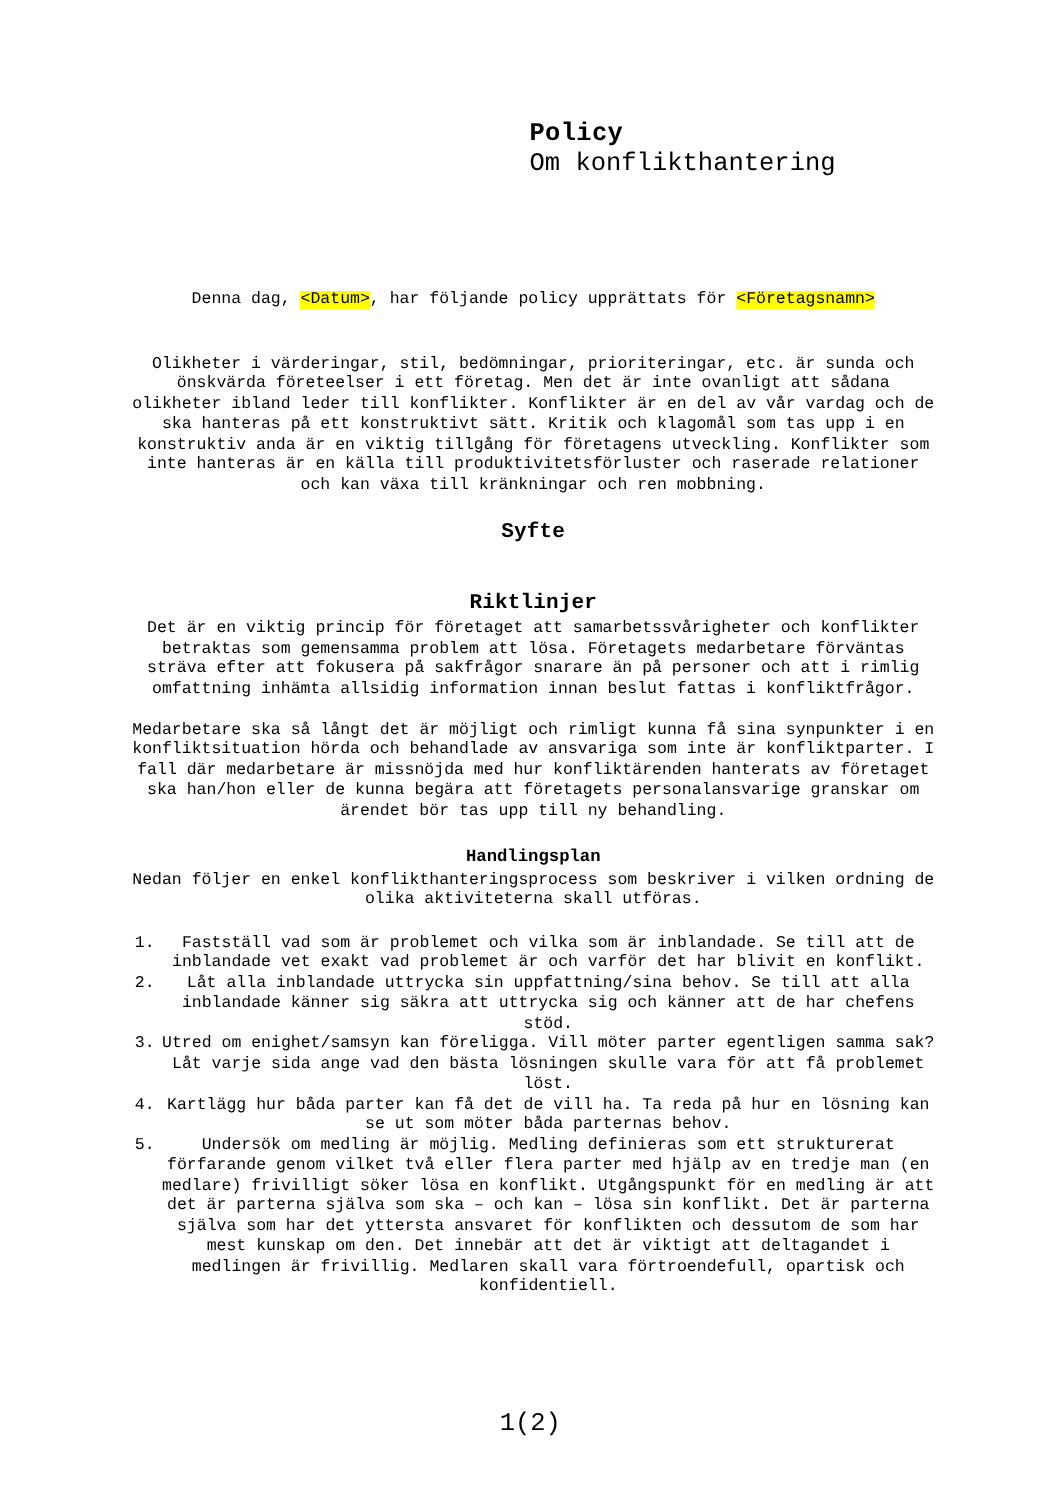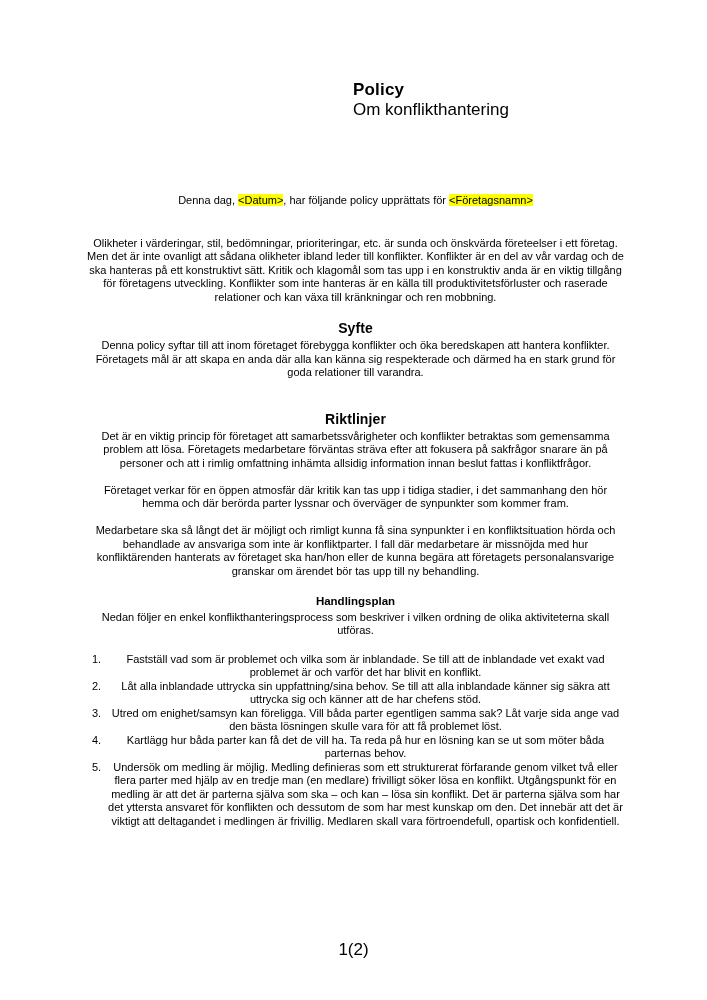--- a/index.html
+++ b/index.html
@@ -2,21 +2,21 @@
 <html lang="sv" style="--hl-color: #ffff00;"><head>
 <meta charset="utf-8">
 <style>
   * { margin:0; padding:0; box-sizing:border-box; }
   html,body { background:#ffffff; }
   .page {
     position:relative;
     width:707px; height:1000px;
     background:#ffffff;
     color:#000000;
-    font-family:Liberation Sans, sans-serif;
+    font-family:Liberation Mono, monospace;
     font-size:11px;
     line-height:13.5px;
     overflow:hidden;
   }
   .title-block { position:absolute; left:353px; top:80px; }
   .doc-title   { font-size:17px; line-height:19px; font-weight:700; letter-spacing:.2px; }
   .doc-subtitle{ font-size:17px; line-height:16px; margin-top:3px; }
 
   .content { position:absolute; left:85px; top:194px; width:541px;text-align:center; }
 
@@ -62,46 +62,44 @@
   <main class="content">
 
     <p class="intro-line"><span>Denna dag, </span><span class="hl">&lt;Datum&gt;</span><span>, har följande policy upprättats för </span><span class="hl">&lt;Företagsnamn&gt;</span></p>
 
     <section class="sec-0">
       <p>Olikheter i värderingar, stil, bedömningar, prioriteringar, etc. är sunda och önskvärda företeelser i ett företag. Men det är inte ovanligt att sådana olikheter ibland leder till konflikter. Konflikter är en del av vår vardag och de ska hanteras på ett konstruktivt sätt. Kritik och klagomål som tas upp i en konstruktiv anda är en viktig tillgång för företagens utveckling. Konflikter som inte hanteras är en källa till produktivitetsförluster och raserade relationer och kan växa till kränkningar och ren mobbning.</p>
     </section>
 
     <section class="sec-1">
       <h2>Syfte</h2>
-      <p>Denna policy syftar till att inom företaget förebygga konflikter och öka beredskapen att hantera konflikter. Företagets mål är att skapa en anda där alla kan känna sig respekterade och därmed ha en stark grund för goda relationer till varandra.</p>
     </section>
 
     <section class="sec-2">
       <h2>Riktlinjer</h2>
       <p>Det är en viktig princip för företaget att samarbetssvårigheter och konflikter betraktas som gemensamma problem att lösa. Företagets medarbetare förväntas sträva efter att fokusera på sakfrågor snarare än på personer och att i rimlig omfattning inhämta allsidig information innan beslut fattas i konfliktfrågor.</p>
-      <p>Företaget verkar för en öppen atmosfär där kritik kan tas upp i tidiga stadier, i det sammanhang den hör hemma och där berörda parter lyssnar och överväger de synpunkter som kommer fram.</p>
       <p>Medarbetare ska så långt det är möjligt och rimligt kunna få sina synpunkter i en konfliktsituation hörda och behandlade av ansvariga som inte är konfliktparter. I fall där medarbetare är missnöjda med hur konfliktärenden hanterats av företaget ska han/hon eller de kunna begära att företagets personalansvarige granskar om ärendet bör tas upp till ny behandling.</p>
     </section>
 
     <div>
       <h3 class="subheading">Handlingsplan</h3>
       <p class="plan-intro">Nedan följer en enkel konflikthanteringsprocess som beskriver i vilken ordning de olika aktiviteterna skall utföras.</p>
 
       <ol class="steps">
         <li class="step">
           <span class="step-num">1.</span>
           <span class="step-text">Fastställ vad som är problemet och vilka som är inblandade. Se till att de inblandade vet exakt vad problemet är och varför det har blivit en konflikt.</span>
         </li>
         <li class="step">
           <span class="step-num">2.</span>
           <span class="step-text">Låt alla inblandade uttrycka sin uppfattning/sina behov. Se till att alla inblandade känner sig säkra att uttrycka sig och känner att de har chefens stöd.</span>
         </li>
         <li class="step">
           <span class="step-num">3.</span>
-          <span class="step-text">Utred om enighet/samsyn kan föreligga. Vill båda parter egentligen samma sak? Låt varje sida ange vad den bästa lösningen skulle vara för att få problemet löst.</span>
+          <span class="step-text">Utred om enighet/samsyn kan föreligga. Vill möter parter egentligen samma sak? Låt varje sida ange vad den bästa lösningen skulle vara för att få problemet löst.</span>
         </li>
         <li class="step">
           <span class="step-num">4.</span>
           <span class="step-text">Kartlägg hur båda parter kan få det de vill ha. Ta reda på hur en lösning kan se ut som möter båda parternas behov.</span>
         </li>
         <li class="step">
           <span class="step-num">5.</span>
           <span class="step-text">Undersök om medling är möjlig. Medling definieras som ett strukturerat förfarande genom vilket två eller flera parter med hjälp av en tredje man (en medlare) frivilligt söker lösa en konflikt. Utgångspunkt för en medling är att det är parterna själva som ska – och kan – lösa sin konflikt. Det är parterna själva som har det yttersta ansvaret för konflikten och dessutom de som har mest kunskap om den. Det innebär att det är viktigt att deltagandet i medlingen är frivillig. Medlaren skall vara förtroendefull, opartisk och konfidentiell.</span>
         </li>
       </ol>

